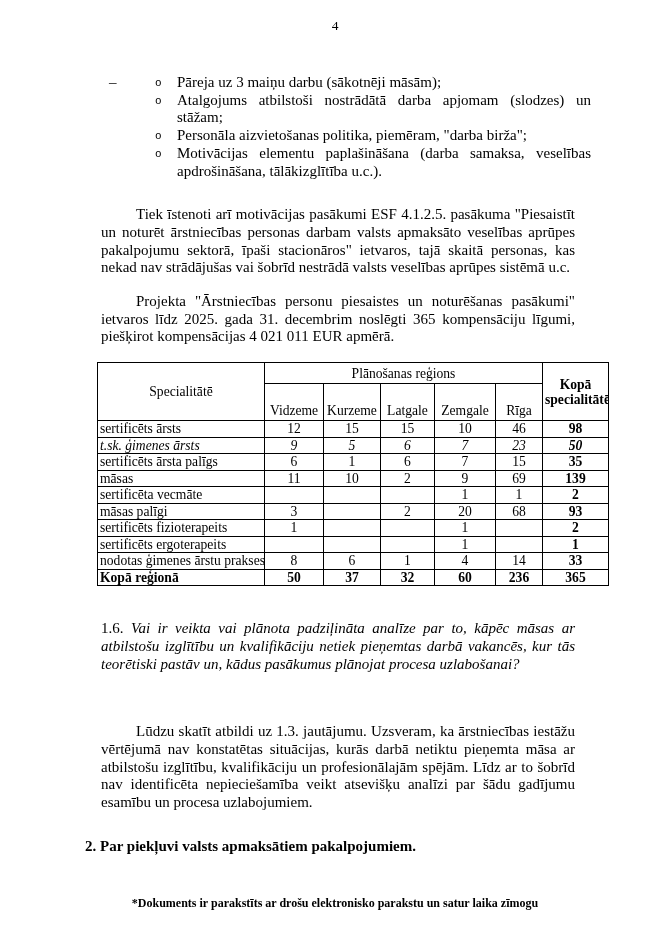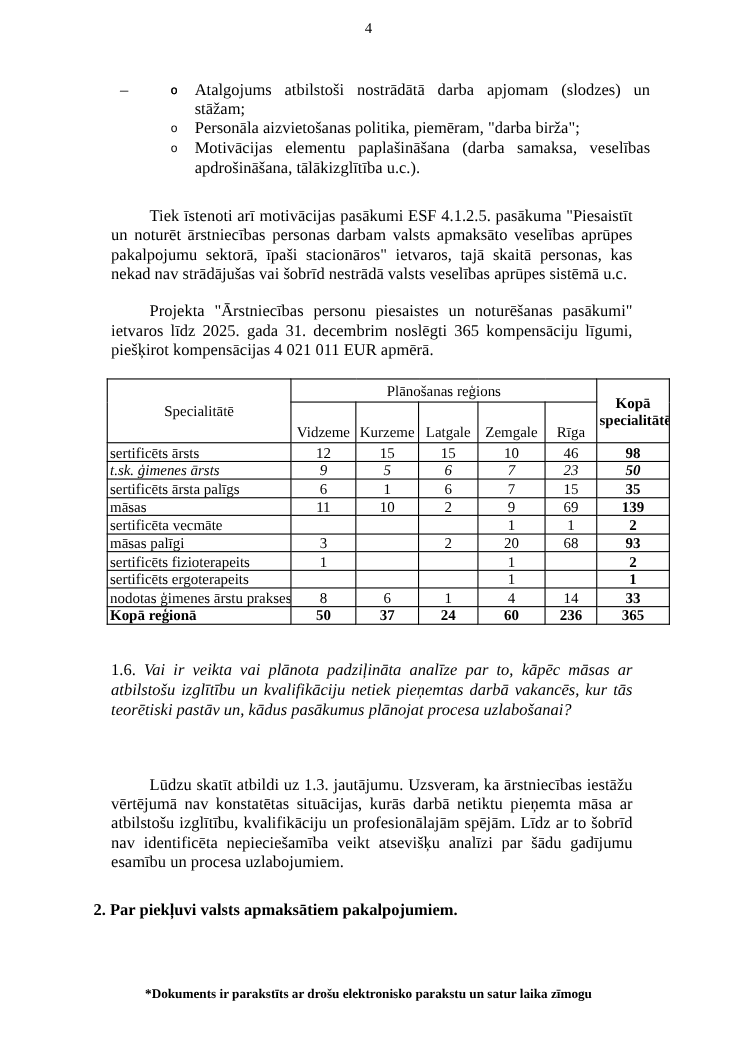--- a/index.html
+++ b/index.html
@@ -70,20 +70,21 @@
 
   <div class="content">
 
     <div class="dash-item">
       <span class="marker">–</span>
     </div>
 
     <ul class="sub-list">
       <li class="sub-item">
         <span class="marker">o</span>
+        <span>Pāreja uz 3 maiņu darbu (sākotnēji māsām);</span>
       </li>
       <li class="sub-item">
         <span class="marker">o</span>
         <span>Atalgojums atbilstoši nostrādātā darba apjomam (slodzes) un stāžam;</span>
       </li>
       <li class="sub-item">
         <span class="marker">o</span>
         <span>Personāla aizvietošanas politika, piemēram, "darba birža";</span>
       </li>
       <li class="sub-item">
@@ -200,21 +201,21 @@
             <td class="num">6</td>
             <td class="num">1</td>
             <td class="num">4</td>
             <td class="num">14</td>
             <td class="num total">33</td>
           </tr>
           <tr class="bold-row">
             <td class="lbl">Kopā reģionā</td>
             <td class="num">50</td>
             <td class="num">37</td>
-            <td class="num">24</td>
+            <td class="num">32</td>
             <td class="num">60</td>
             <td class="num">236</td>
             <td class="num total">365</td>
           </tr>
         </tbody>
     </table>
 
     <div class="gap-m"></div>
 
     <p class="para no-indent"><span>1.6.</span><span class="italic"> Vai ir veikta vai plānota padziļināta analīze par to, kāpēc māsas ar atbilstošu izglītību un kvalifikāciju netiek pieņemtas darbā vakancēs, kur tās teorētiski pastāv un, kādus pasākumus plānojat procesa uzlabošanai?</span></p>

